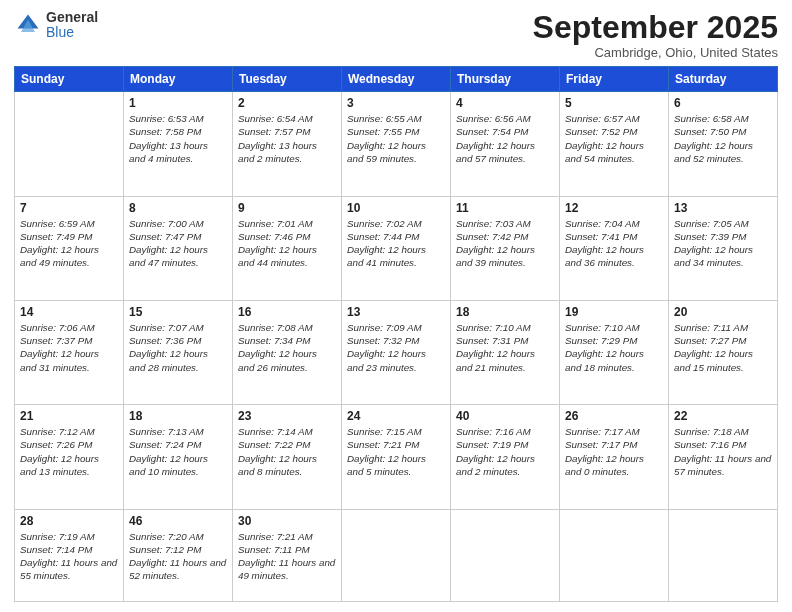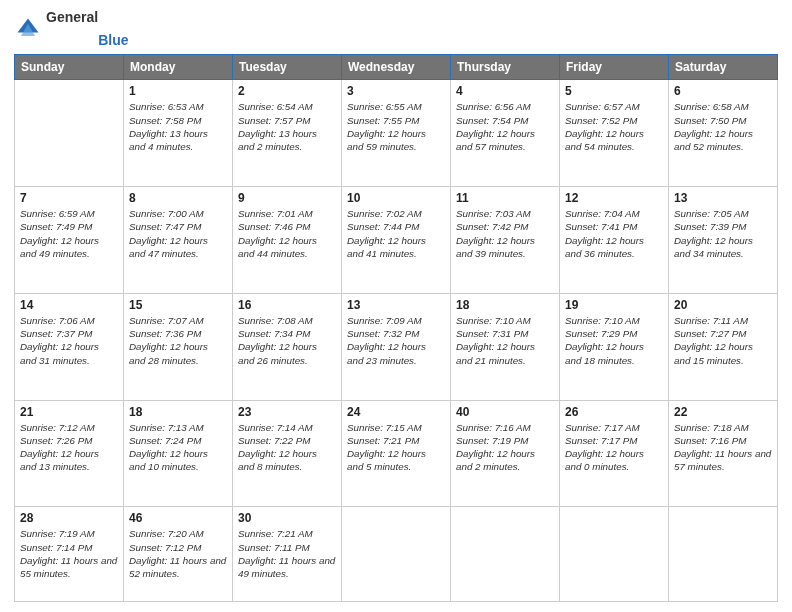--- a/index.html
+++ b/index.html
@@ -23,33 +23,32 @@
       align-items: flex-start;
       margin-bottom: 6px;
     }
     .logo {
       display: flex;
       align-items: center;
       gap: 4px;
     }
     .logo-text {
       display: flex;
-      flex-direction: row;
+      flex-direction: column;
       line-height: 1.1;
     }
     .logo-general {
       font-size: 14px;
       font-weight: bold;
       color: #333;
     }
     .logo-blue {
       font-size: 14px;
-      font-weight: bold;
+      font-weight: normal;
       color: #2a6ebb;
-      margin-top: 23px;
     }
     .logo-icon {
       width: 28px;
       height: 28px;
     }
     .title-block {
       text-align: right;
     }
     .month-title {
       font-size: 32px;
@@ -62,21 +61,21 @@
       color: #555;
     }
     .calendar {
       flex: 1;
       border: 1px solid #ccc;
       border-collapse: collapse;
       width: 100%;
       table-layout: fixed;
     }
     .calendar th {
-      background-color: #737373;
+      background-color: #1d4ed8;
       color: #fff;
       font-size: 12px;
       font-weight: bold;
       text-align: left;
       padding: 5px 6px;
       border: 1px solid #2a6ebb;
     }
     .calendar td {
       border: 1px solid #ccc;
       vertical-align: top;
@@ -111,20 +110,22 @@
       <svg class="logo-icon" viewBox="0 0 32 32">
         <polygon points="16,4 28,20 4,20" fill="#2a6ebb"></polygon>
         <polygon points="16,10 24,24 8,24" fill="#5ba3e0" opacity="0.7"></polygon>
       </svg>
       <div class="logo-text">
         <span class="logo-general">General</span>
         <span class="logo-blue">Blue</span>
       </div>
     </div>
     <div class="title-block">
+      <div class="month-title">September 2025</div>
+      <div class="location">Cambridge, Ohio, United States</div>
     </div>
   </div>
 
   <table class="calendar">
     <thead>
       <tr>
         <th>Sunday</th>
         <th>Monday</th>
         <th>Tuesday</th>
         <th>Wednesday</th>

